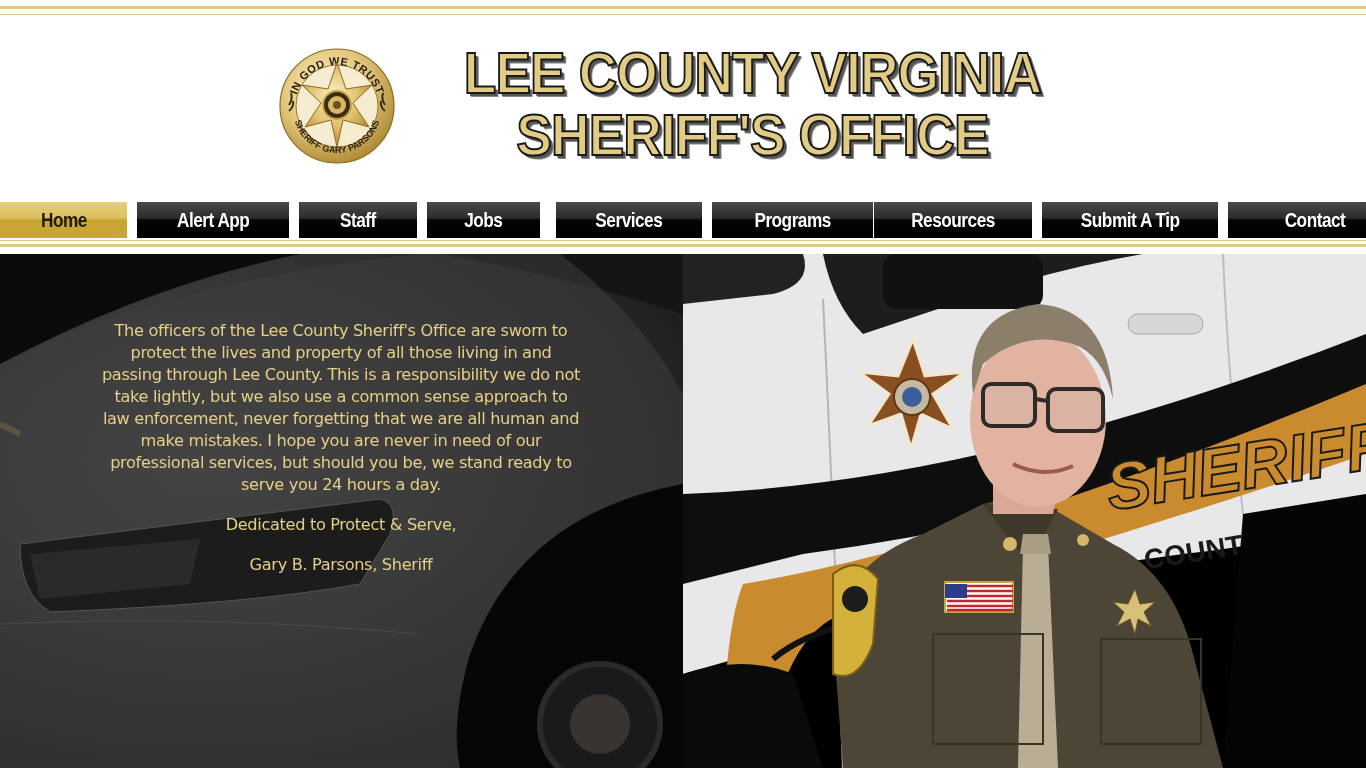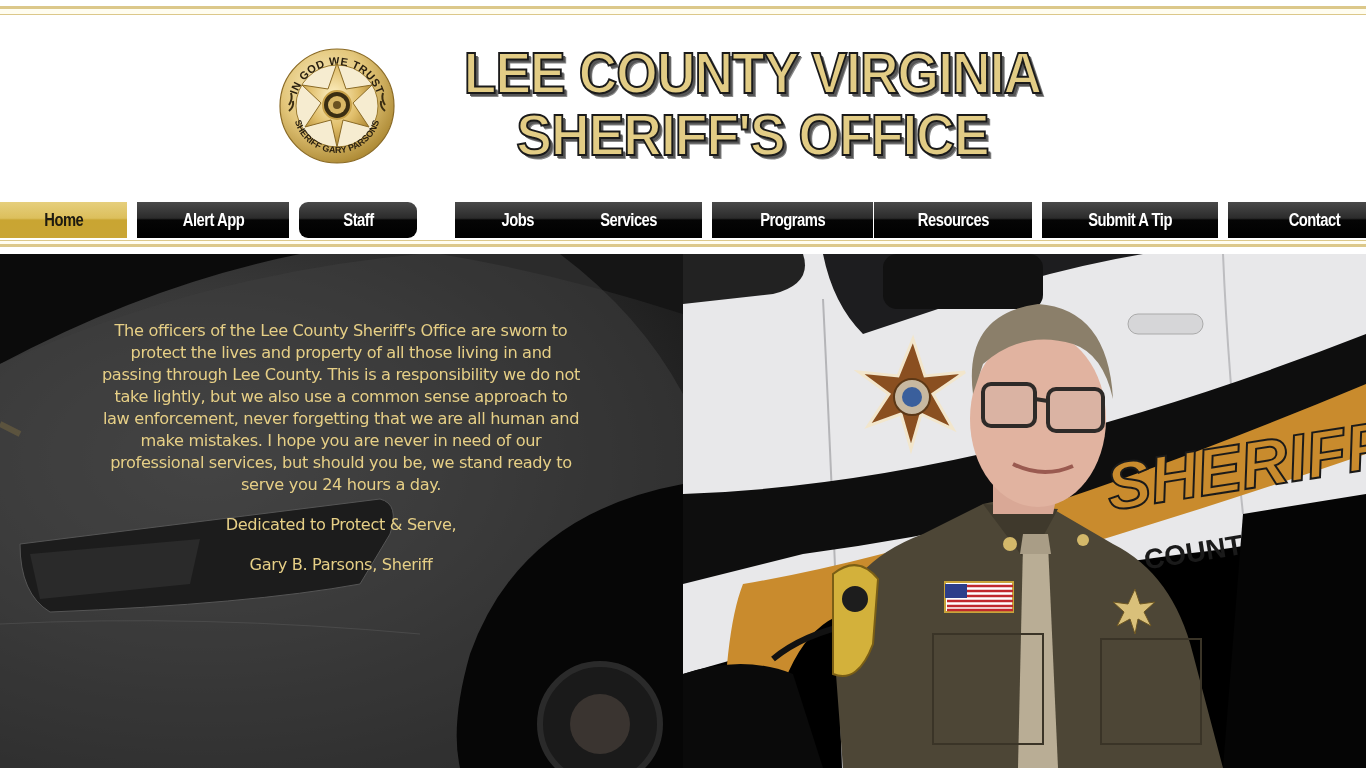--- a/index.html
+++ b/index.html
@@ -27,21 +27,21 @@
       transform-origin: center top;
     }
     .site-title .line1 { display: block; font-size: 58px; }
     .site-title .line2 { display: block; font-size: 58px; }
 
     
     .nav { position: absolute; left: 0; top: 202px; width: 1366px; height: 36px; }
     .nav-item {
       position: absolute; top: 0; height: 36px;
       display: flex; align-items: center; justify-content: center;
-      color: #ffffff; font-size: 18px; font-weight: 700;
+      color: #ffffff; font-size: 21px; font-weight: 700;
       font-family: "Liberation Sans", sans-serif;
       letter-spacing: -0.6px;
       transform-origin: center;
       background: linear-gradient(to bottom, #4a4a4a 0%, #2b2b2b 45%, #050505 50%, #000 100%);
       cursor: pointer;
     }
     .nav-item span { display: inline-block; transform: scaleX(0.82); }
     .nav-item.active {
       color: #1d1a10;
       background: linear-gradient(to bottom, #e6cf7d 0%, #dcbf5c 45%, #c9a532 50%, #c9a535 100%);
@@ -114,24 +114,24 @@
   <span class="line2">SHERIFF'S OFFICE</span>
 </div>
 
 <nav class="nav">
   <div class="nav-item active" style="left:0; width:127px;">
       <span>Home</span>
     </div>
   <div class="nav-item" style="left:137px; width:152px;">
       <span>Alert App</span>
     </div>
-  <div class="nav-item" style="left:299px; width:118px;border-radius:9px;">
+  <div class="nav-item" style="left:299px; width:118px;">
       <span>Staff</span>
     </div>
-  <div class="nav-item" style="left:427px; width:126px;margin-left:28px;">
+  <div class="nav-item" style="left:427px; width:113px;">
       <span>Jobs</span>
     </div>
   <div class="nav-item" style="left:556px; width:146px;align-items:center;">
       <span>Services</span>
     </div>
   <div class="nav-item" style="left:712px; width:161px;">
       <span>Programs</span>
     </div>
   <div class="nav-item" style="left:874px; width:158px;">
       <span>Resources</span>

